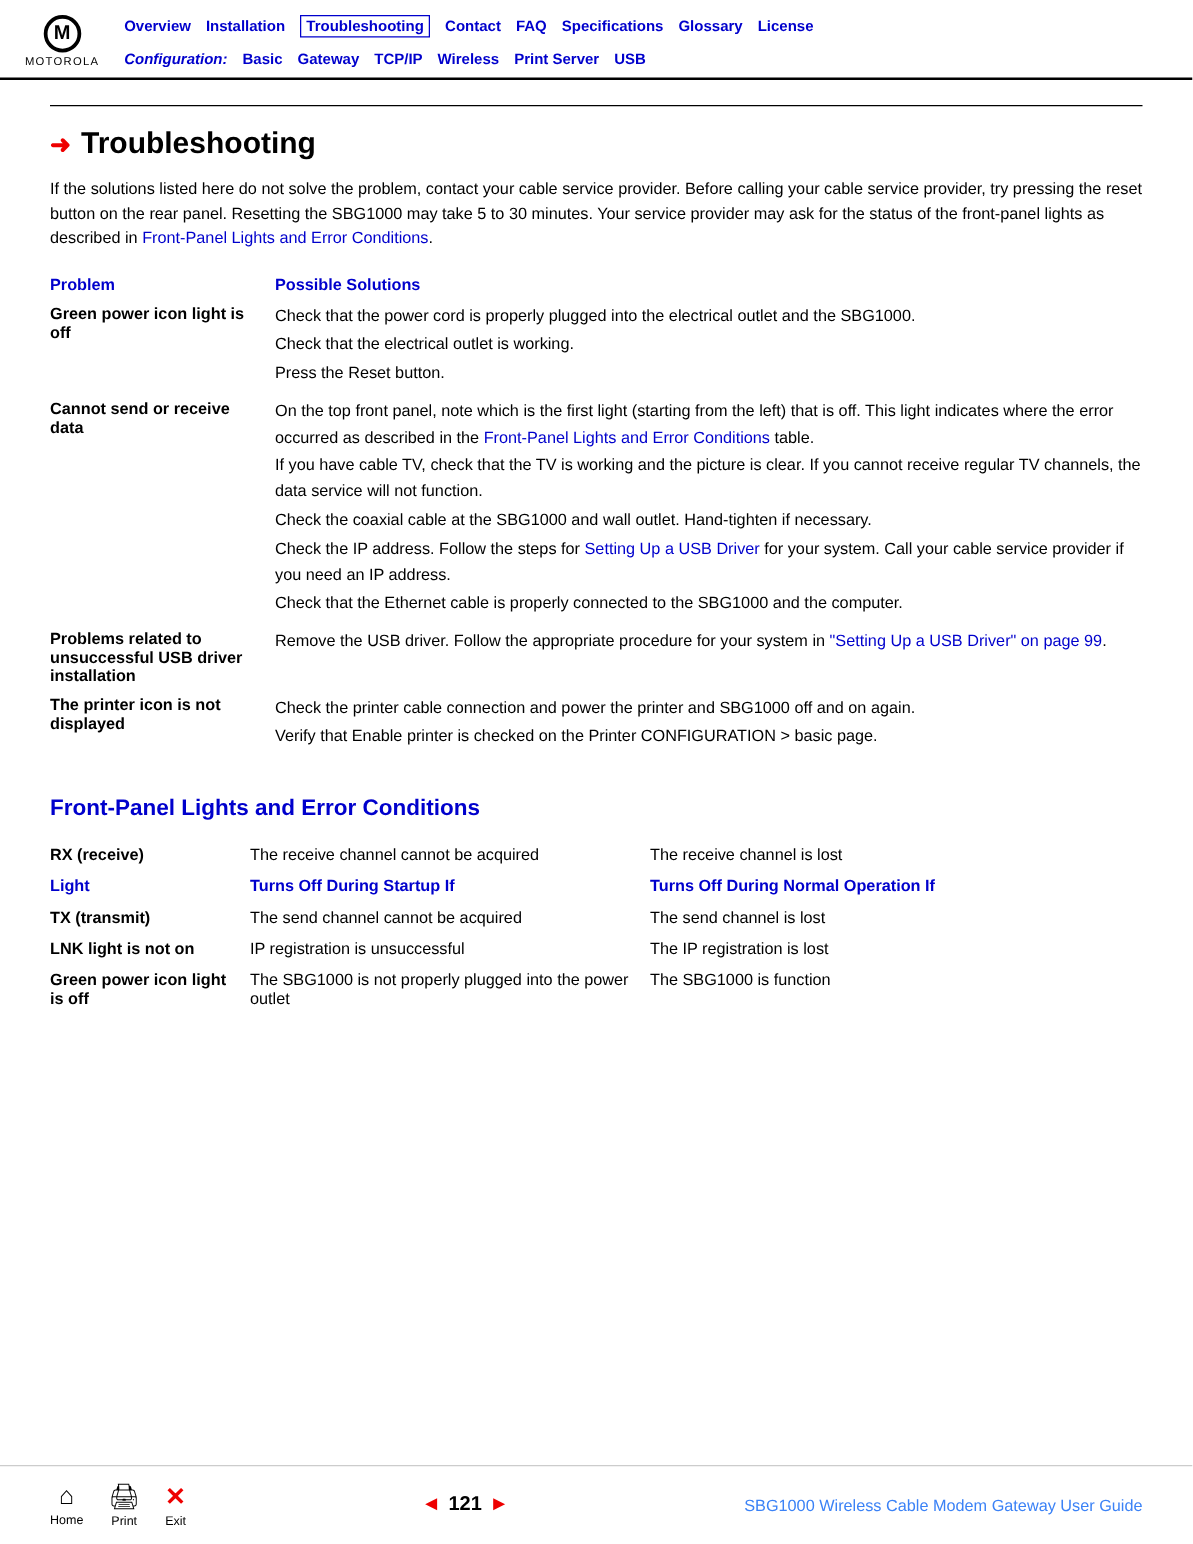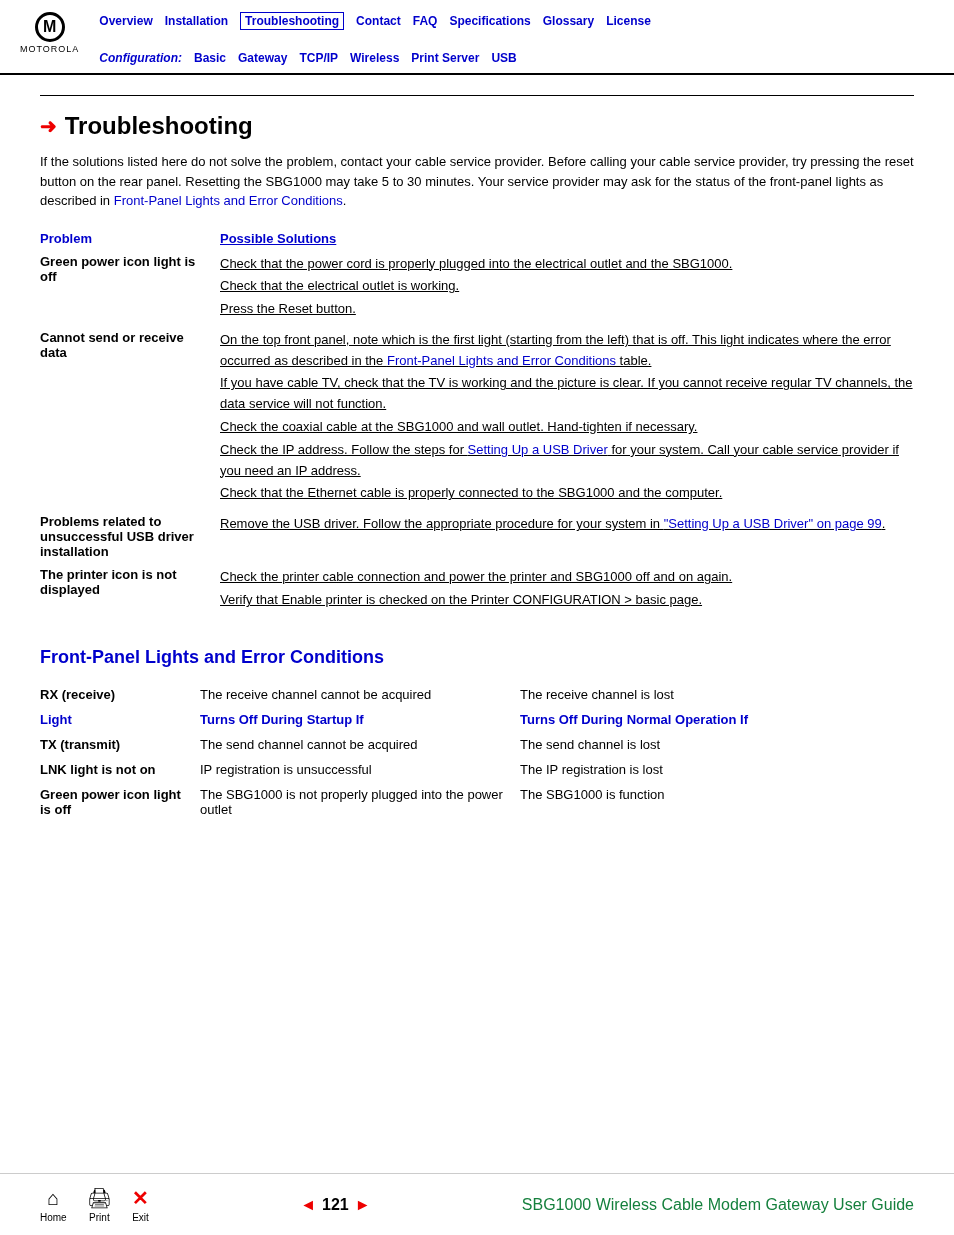--- a/index.html
+++ b/index.html
@@ -45,21 +45,21 @@
     }
     .logo-text {
       font-size: 9px;
       font-weight: normal;
       letter-spacing: 1px;
       color: #000;
     }
     .nav-area {
       display: flex;
       flex-direction: column;
-      gap: 21px;
+      gap: 10px;
     }
     .nav-row {
       display: flex;
       gap: 12px;
       align-items: center;
     }
     .nav-link {
       color: #00c;
       text-decoration: none;
       font-size: 12px;
@@ -118,21 +118,20 @@
       margin-bottom: 30px;
     }
     .problem-table .col-problem {
       width: 180px;
       vertical-align: top;
       padding: 4px 8px 4px 0;
     }
     .problem-table .col-solution {
       vertical-align: top;
       padding: 4px 0;
-      text-decoration: underline;
     }
     .table-header {
       font-weight: bold;
       color: #00c;
       font-size: 13px;
       padding-bottom: 8px;
     }
     .problem-name {
       font-weight: bold;
       font-size: 13px;
@@ -233,22 +232,22 @@
       font-size: 16px;
       font-weight: bold;
       text-decoration: none;
     }
     .page-number {
       font-size: 16px;
       font-weight: bold;
     }
 
     .bottom-nav-right {
-      font-size: 16px;
-      color: #15803d;
+      font-size: 13px;
+      color: #3b82f6;
     }
 
     .horizontal-rule {
       border: none;
       border-top: 1px solid #000;
       margin: 0 0 16px 0;
     }
   </style>
 </head>
 <body>

